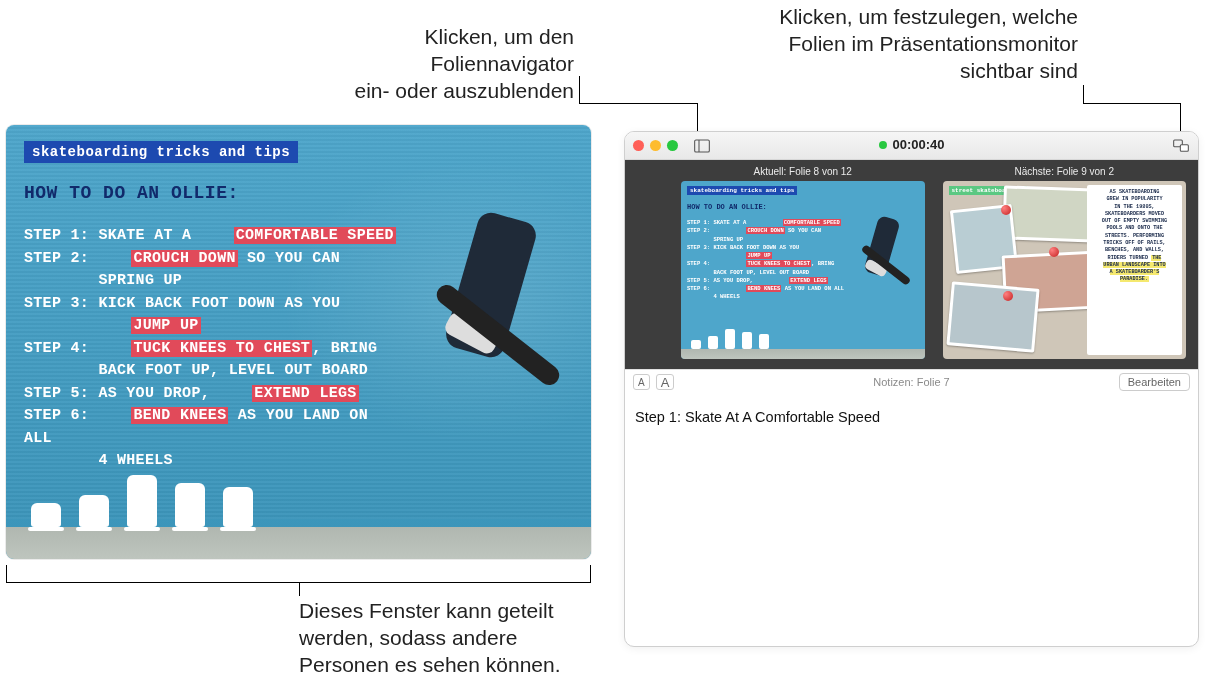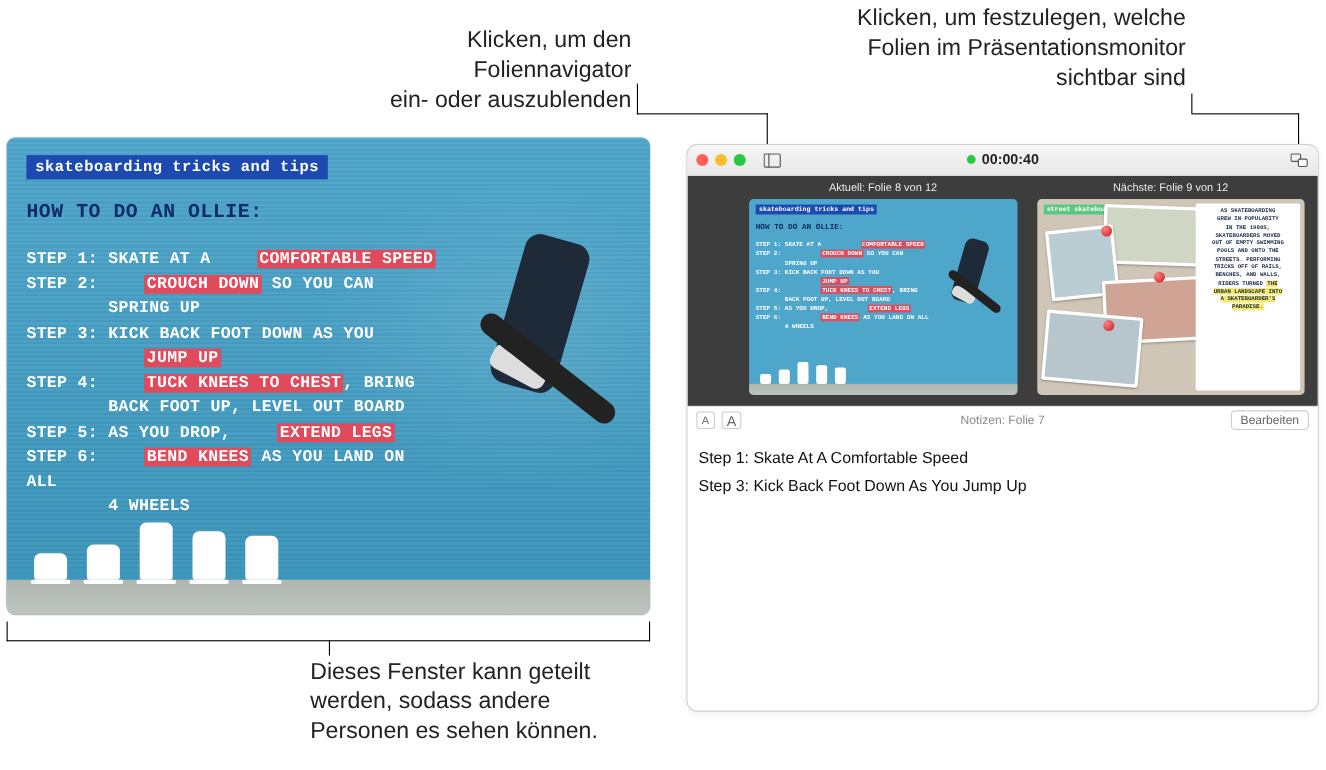--- a/index.html
+++ b/index.html
@@ -226,21 +226,21 @@
 <div class="callout" style="top:24px; left:278px; text-align:right; width:296px;">Klicken, um den Foliennavigator<br>ein- oder auszublenden</div>
 <div class="leader" style="top:76px; left:579px; width:1px; height:28px;"></div>
 <div class="leader" style="top:103px; left:579px; width:119px; height:1px;"></div>
 <div class="leader" style="top:103px; left:697px; width:1px; height:30px;"></div>
 
 <div class="callout" style="top:4px; left:752px; text-align:right; width:326px;">Klicken, um festzulegen, welche<br>Folien im Präsentationsmonitor<br>sichtbar sind</div>
 <div class="leader" style="top:85px; left:1083px; width:1px; height:18px;"></div>
 <div class="leader" style="top:103px; left:1083px; width:98px; height:1px;"></div>
 <div class="leader" style="top:103px; left:1180px; width:1px; height:30px;"></div>
 
-<div class="callout" style="top:598px; left:282px; width:320px;">Dieses Fenster kann geteilt<br>werden, sodass andere<br>Personen es sehen können.</div>
+<div class="callout" style="top:598px; left:299px; width:320px;">Dieses Fenster kann geteilt<br>werden, sodass andere<br>Personen es sehen können.</div>
 
 <div class="main-slide">
   <div class="sky"></div>
   <div class="leg"></div>
   <div class="shoe"></div>
   <div class="board"></div>
 
   <div class="pill" style="top:16px;left:18px;">skateboarding tricks and tips</div>
   <div class="heading" style="top:58px;left:18px;">HOW TO DO AN OLLIE:</div>
   <div class="steps" style="top:100px;left:18px;width:380px;">STEP 1: SKATE AT A <span class="hl">COMFORTABLE SPEED</span><br>STEP 2: <span class="hl">CROUCH DOWN</span> SO YOU CAN<br>&nbsp;&nbsp;&nbsp;&nbsp;&nbsp;&nbsp;&nbsp;&nbsp;SPRING UP<br>STEP 3: KICK BACK FOOT DOWN AS YOU<br>&nbsp;&nbsp;&nbsp;&nbsp;&nbsp;&nbsp;&nbsp;&nbsp;<span class="hl">JUMP UP</span><br>STEP 4: <span class="hl">TUCK KNEES TO CHEST</span>, BRING<br>&nbsp;&nbsp;&nbsp;&nbsp;&nbsp;&nbsp;&nbsp;&nbsp;BACK FOOT UP, LEVEL OUT BOARD<br>STEP 5: AS YOU DROP, <span class="hl">EXTEND LEGS</span><br>STEP 6: <span class="hl">BEND KNEES</span> AS YOU LAND ON ALL<br>&nbsp;&nbsp;&nbsp;&nbsp;&nbsp;&nbsp;&nbsp;&nbsp;4 WHEELS</div>
@@ -296,21 +296,21 @@
           <div class="mini-sil">
               <div class="a"></div>
               <div class="b"></div>
               <div class="c"></div>
               <div class="d"></div>
               <div class="e"></div>
             </div>
         </div>
       </div>
       <div style="flex:1">
-        <div class="pw-label">Nächste: Folie 9 von 12</div>
+        <div class="pw-label">Nächste: Folie 9 von 2</div>
         <div class="thumb thumb2">
           <div class="mini-pill mini-pill2">street skateboarding</div>
           <div class="t2-photo pB"></div>
           <div class="t2-photo pA"></div>
           <div class="t2-photo pC"></div>
           <div class="t2-photo pD"></div>
           <div class="pin pin1"></div>
             <div class="pin pin2"></div>
             <div class="pin pin3"></div>
           <div class="t2-side">
@@ -323,16 +323,15 @@
 
   <div class="pw-notes">
     <div class="pw-notes-bar">
       <span class="fs-btn">A</span>
       <span class="fs-btn fs-big">A</span>
       <span class="notes-caption">Notizen: Folie 7</span>
       <span class="edit-btn">Bearbeiten</span>
     </div>
     <div class="notes-list">
       <div>Step 1: Skate At A Comfortable Speed</div>
-      <div>Step 3: Kick Back Foot Down As You Jump Up</div>
     </div>
   </div>
 </div>
 
 </body></html>

